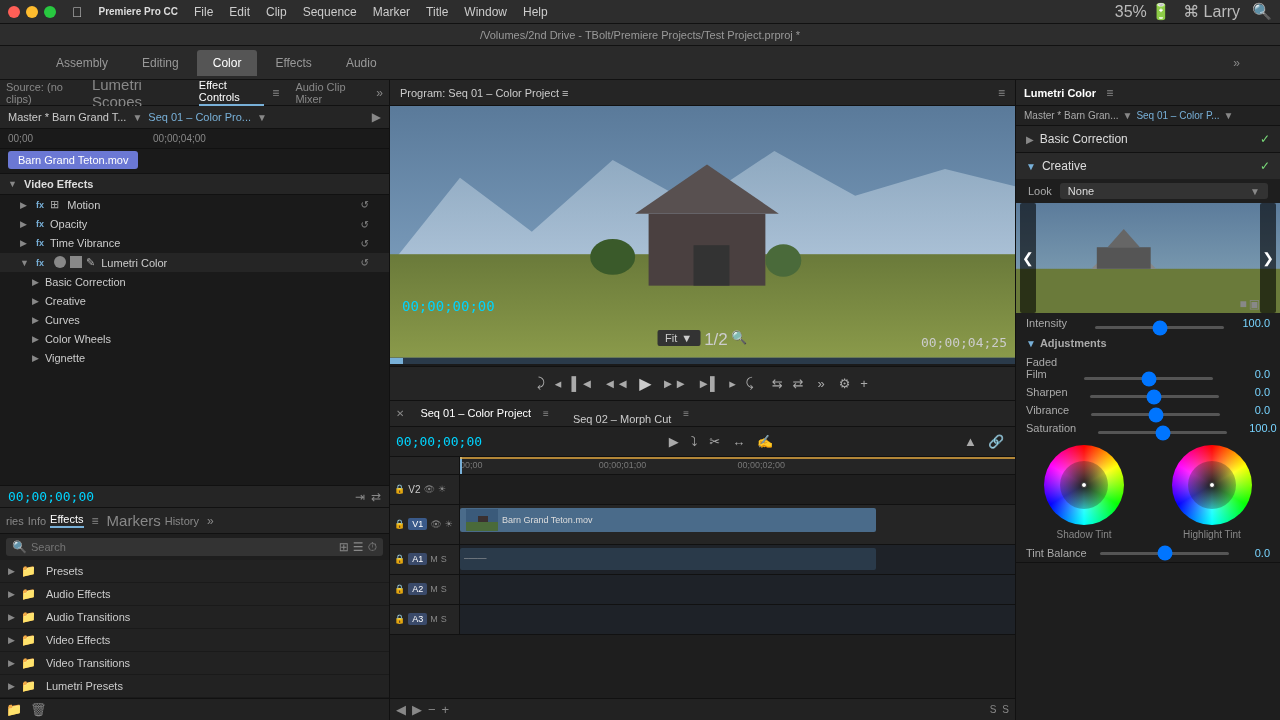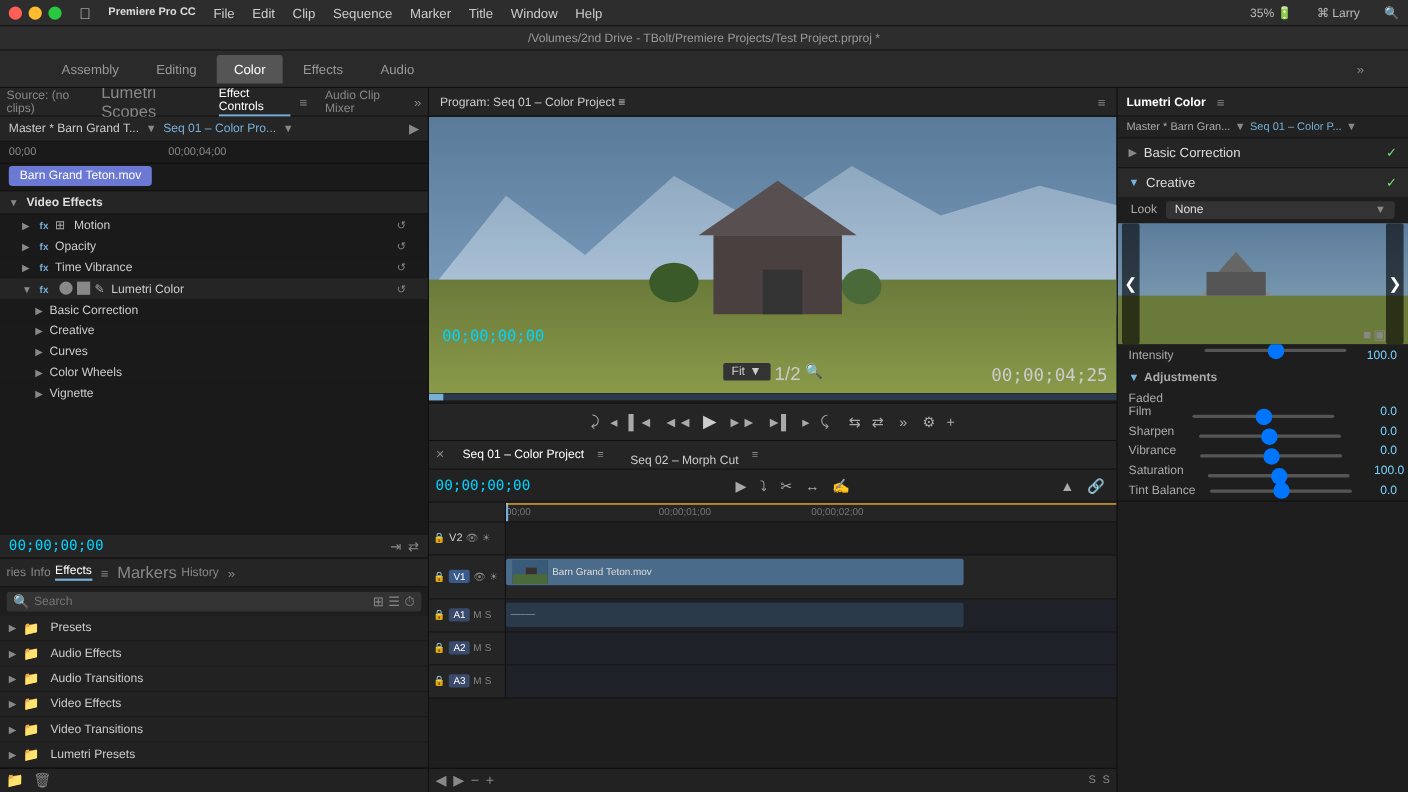--- a/index.html
+++ b/index.html
@@ -3,21 +3,21 @@
   <meta charset="utf-8">
   <style>
     * { box-sizing: border-box; margin: 0; padding: 0; }
     body { font-family: -apple-system, BlinkMacSystemFont, 'Helvetica Neue', Arial, sans-serif; background: #1a1a1a; color: #ccc; font-size: 12px; width: 1280px; height: 720px; overflow: hidden; }
 
     
     #menu-bar { background: #2d2d2d; height: 24px; display: flex; align-items: center; padding: 0 8px; gap: 16px; border-bottom: 1px solid #111; }
     #menu-bar .apple-icon { font-size: 14px; }
     #menu-bar .app-name { font-weight: bold; font-size: 10px; color: #ddd; }
     #menu-bar .menu-item { font-size: 12px; color: #ccc; cursor: pointer; }
-    .menu-right { margin-left: auto; display: flex; align-items: center; gap: 22px; font-size: 11px; color: #bbb; }
+    .menu-right { margin-left: auto; display: flex; align-items: center; gap: 12px; font-size: 16px; color: #bbb; }
 
     
     #title-bar { background: #2d2d2d; height: 22px; display: flex; align-items: center; justify-content: center; font-size: 11px; color: #999; border-bottom: 1px solid #111; }
     .traffic-lights { display: flex; gap: 6px; position: absolute; left: 10px; top: 36px; }
     .tl { width: 12px; height: 12px; border-radius: 50%; }
     .tl-red { background: #ff5f57; }
     .tl-yellow { background: #febc2e; }
     .tl-green { background: #28c840; }
 
     
@@ -79,21 +79,21 @@
     .lm-look-row { display: flex; align-items: center; padding: 4px 12px; gap: 8px; }
     .lm-look-label { font-size: 11px; color: #aaa; }
     .lm-look-select { display: flex; align-items: center; gap: 4px; background: #333; border-radius: 3px; padding: 2px 8px; cursor: pointer; flex: 1; }
     .lm-look-value { font-size: 11px; color: #ddd; flex: 1; }
     .lm-look-arrow { color: #888; font-size: 10px; }
     .preview-strip { width: 100%; height: 110px; background: #000; position: relative; overflow: hidden; display: flex; align-items: center; }
     .prev-arrow { position: absolute; left: 4px; background: rgba(0,0,0,0.6); color: #fff; padding: 4px 2px; cursor: pointer; border: none; font-size: 14px; border-radius: 2px; z-index: 10; height: 100%; }
     .next-arrow { position: absolute; right: 4px; background: rgba(0,0,0,0.6); color: #fff; padding: 4px 2px; cursor: pointer; border: none; font-size: 14px; border-radius: 2px; z-index: 10; height: 100%; }
     
     .strip-scene { width: 100%; height: 100%; background: linear-gradient(180deg, #6a8a9a 40%, #7a8a4a 40%); position: relative; }
-    .intensity-row { display: flex; align-items: flex-start; padding: 4px 10px; gap: 6px; }
+    .intensity-row { display: flex; align-items: flex-end; padding: 4px 10px; gap: 6px; }
     .intensity-label { font-size: 11px; color: #aaa; flex: 1; }
     .intensity-slider { flex: 1; -webkit-appearance: none; height: 3px; background: #555; border-radius: 2px; outline: none; }
     .intensity-value { font-size: 11px; color: #78d4ff; width: 40px; text-align: right; }
     .adjustments-header { display: flex; align-items: center; padding: 4px 10px; cursor: pointer; gap: 4px; }
     .adj-arrow { color: #78b0d8; font-size: 10px; }
     .adj-label { font-size: 11px; color: #aaa; font-weight: bold; }
     .adj-row { display: flex; align-items: flex-end; padding: 3px 10px; gap: 22px; }
     .adj-name { font-size: 11px; color: #aaa; flex: 1; }
     .adj-slider { flex: 1; -webkit-appearance: none; height: 3px; background: #555; border-radius: 2px; outline: none; }
     .adj-value { font-size: 11px; color: #78d4ff; width: 35px; text-align: right; }
@@ -452,21 +452,21 @@
 
         <div style="position:absolute;bottom:8px;left:50%;transform:translateX(-50%);display:flex;align-items:flex-start;gap:4px;">
           <button class="fit-btn">
             <span>Fit</span>
             <span>▼</span>
           </button>
           <span class="page-count">1/2</span>
           <span style="color:#888;font-size:13px;cursor:pointer;">🔍</span>
         </div>
 
-        <span style="position:absolute;bottom:8px;right:8px;font-family:monospace;font-size:16px;color:#ccc;">00;00;04;25</span>
+        <span style="position:absolute;bottom:8px;right:8px;font-family:monospace;font-size:13px;color:#ccc;">00;00;04;25</span>
 
       </div>
 
       <div class="progress-bar-container">
         <div style="background:#2a3a4a;height:6px;position:relative;">
           <div style="position:absolute;left:0;top:0;width:2%;height:100%;background:#78b0d8;"></div>
         </div>
       </div>
 
       <div class="preview-controls-bar">
@@ -691,20 +691,40 @@
           <input type="range" class="adj-slider" min="-100" max="100" value="0" style="">
           <span class="adj-value">0.0</span>
         </div>
 
         <div class="adj-row">
           <span class="adj-name">Saturation</span>
           <input type="range" class="adj-slider" min="0" max="200" value="100" style="">
           <span class="adj-value">100.0</span>
         </div>
 
+        <div class="color-wheels-row">
+
+          <div class="color-wheel-container">
+            <div class="color-wheel cw-gradient">
+              <div class="cw-white"></div>
+              <div class="cw-inner"></div>
+              <div style="position:absolute;top:50%;left:50%;width:6px;height:6px;background:#fff;border-radius:50%;transform:translate(-50%,-50%);border:1px solid #333;"></div>
+            </div>
+            <span class="cw-label">Shadow Tint</span>
+          </div>
+
+          <div class="color-wheel-container">
+            <div class="color-wheel cw-gradient">
+              <div class="cw-white"></div>
+              <div class="cw-inner"></div>
+              <div style="position:absolute;top:50%;left:50%;width:6px;height:6px;background:#fff;border-radius:50%;transform:translate(-50%,-50%);border:1px solid #333;"></div>
+            </div>
+            <span class="cw-label">Highlight Tint</span>
+          </div>
+        </div>
 
         <div class="tint-balance-row">
           <span class="tint-label">Tint Balance</span>
           <input type="range" class="adj-slider" min="-100" max="100" value="0" style="">
           <span class="adj-value">0.0</span>
         </div>
 
       </div>
 
     </div>

